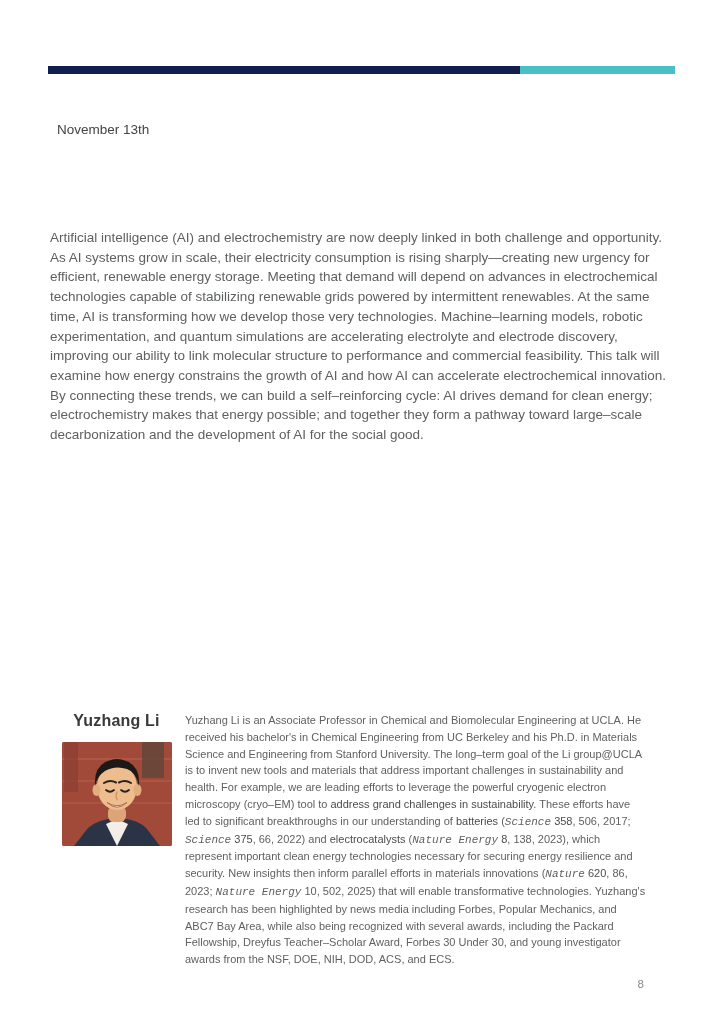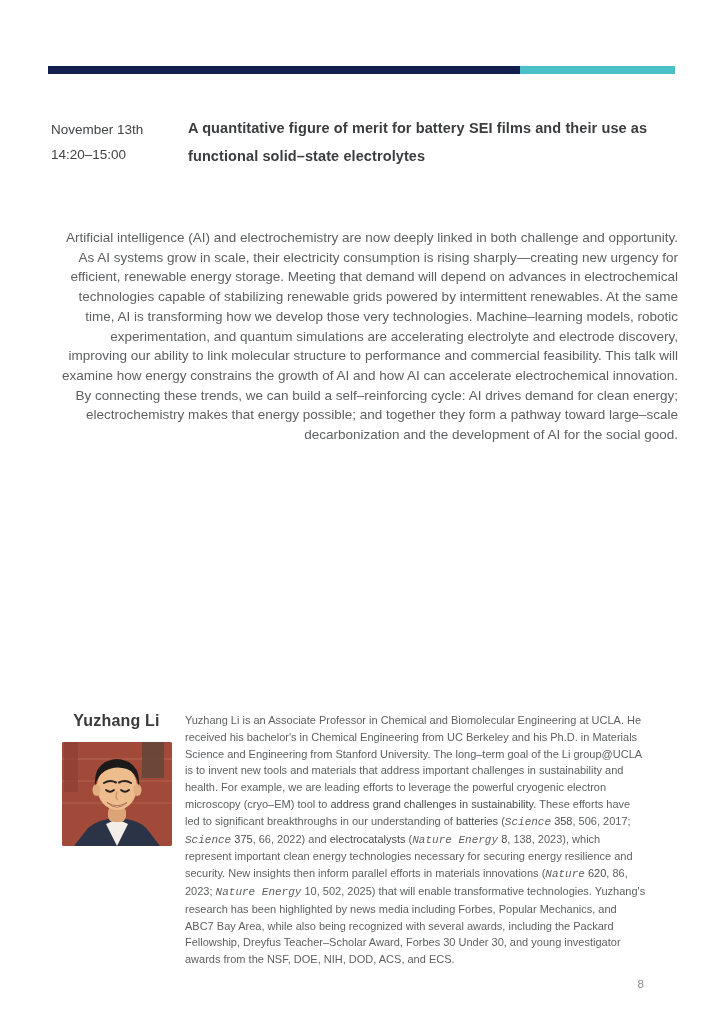--- a/index.html
+++ b/index.html
@@ -20,21 +20,21 @@
     left: 48px; top: 66px;
     width: 627px; height: 8px;
     display: flex;
   }
   .bar-navy { width: 75.3%; height: 100%; background: var(--navy, #121F4E); }
   .bar-teal { flex: 1; height: 100%; background: var(--teal, #49C0C6); }
 
   
   .session-datetime {
     position: absolute;
-    left: 51px; top: 117px;
+    left: 57px; top: 117px;
     width: 135px;
     font-size: 13.5px;
     line-height: 25px;
     color: #414345;
   }
   .session-title {
     position: absolute;
     left: 188px; top: 114px;
     width: 505px;
     margin: 0;
@@ -47,21 +47,21 @@
 
   
   .abstract {
     position: absolute;
     left: 50px; top: 228px;
     width: 628px;
     margin: 0;
     font-size: 13.5px;
     line-height: 19.7px;
     color: #5d5f60;
-    text-align: right;
+    text-align: left;
   }
 
   
   .speaker {
     position: absolute;
     left: 48px; top: 708px;
     width: 630px;
     display: flex;
     align-items: flex-start;
   }
@@ -106,24 +106,22 @@
 
 <div class="page">
 
   <div class="accent-bar">
     <div class="bar-navy"></div>
     <div class="bar-teal"></div>
   </div>
 
   <div class="session-datetime">
     <div>November 13th</div>
-    <div>14:20–15:00</div>
   </div>
 
-  <h1 class="session-title">A quantitative figure of merit for battery SEI films and their use as functional solid–state electrolytes</h1>
 
   <p class="abstract">Artificial intelligence (AI) and electrochemistry are now deeply linked in both challenge and opportunity. As AI systems grow in scale, their electricity consumption is rising sharply—creating new urgency for efficient, renewable energy storage. Meeting that demand will depend on advances in electrochemical technologies capable of stabilizing renewable grids powered by intermittent renewables. At the same time, AI is transforming how we develop those very technologies. Machine–learning models, robotic experimentation, and quantum simulations are accelerating electrolyte and electrode discovery, improving our ability to link molecular structure to performance and commercial feasibility. This talk will examine how energy constrains the growth of AI and how AI can accelerate electrochemical innovation. By connecting these trends, we can build a self–reinforcing cycle: AI drives demand for clean energy; electrochemistry makes that energy possible; and together they form a pathway toward large–scale decarbonization and the development of AI for the social good.</p>
 
   <div class="speaker">
     <div class="speaker-left">
       <div class="speaker-name">Yuzhang Li</div>
       <div class="speaker-photo">
         <svg viewBox="0 0 110 104" xmlns="http://www.w3.org/2000/svg">
 
           <rect width="110" height="104" fill="#a14a3a"></rect>

